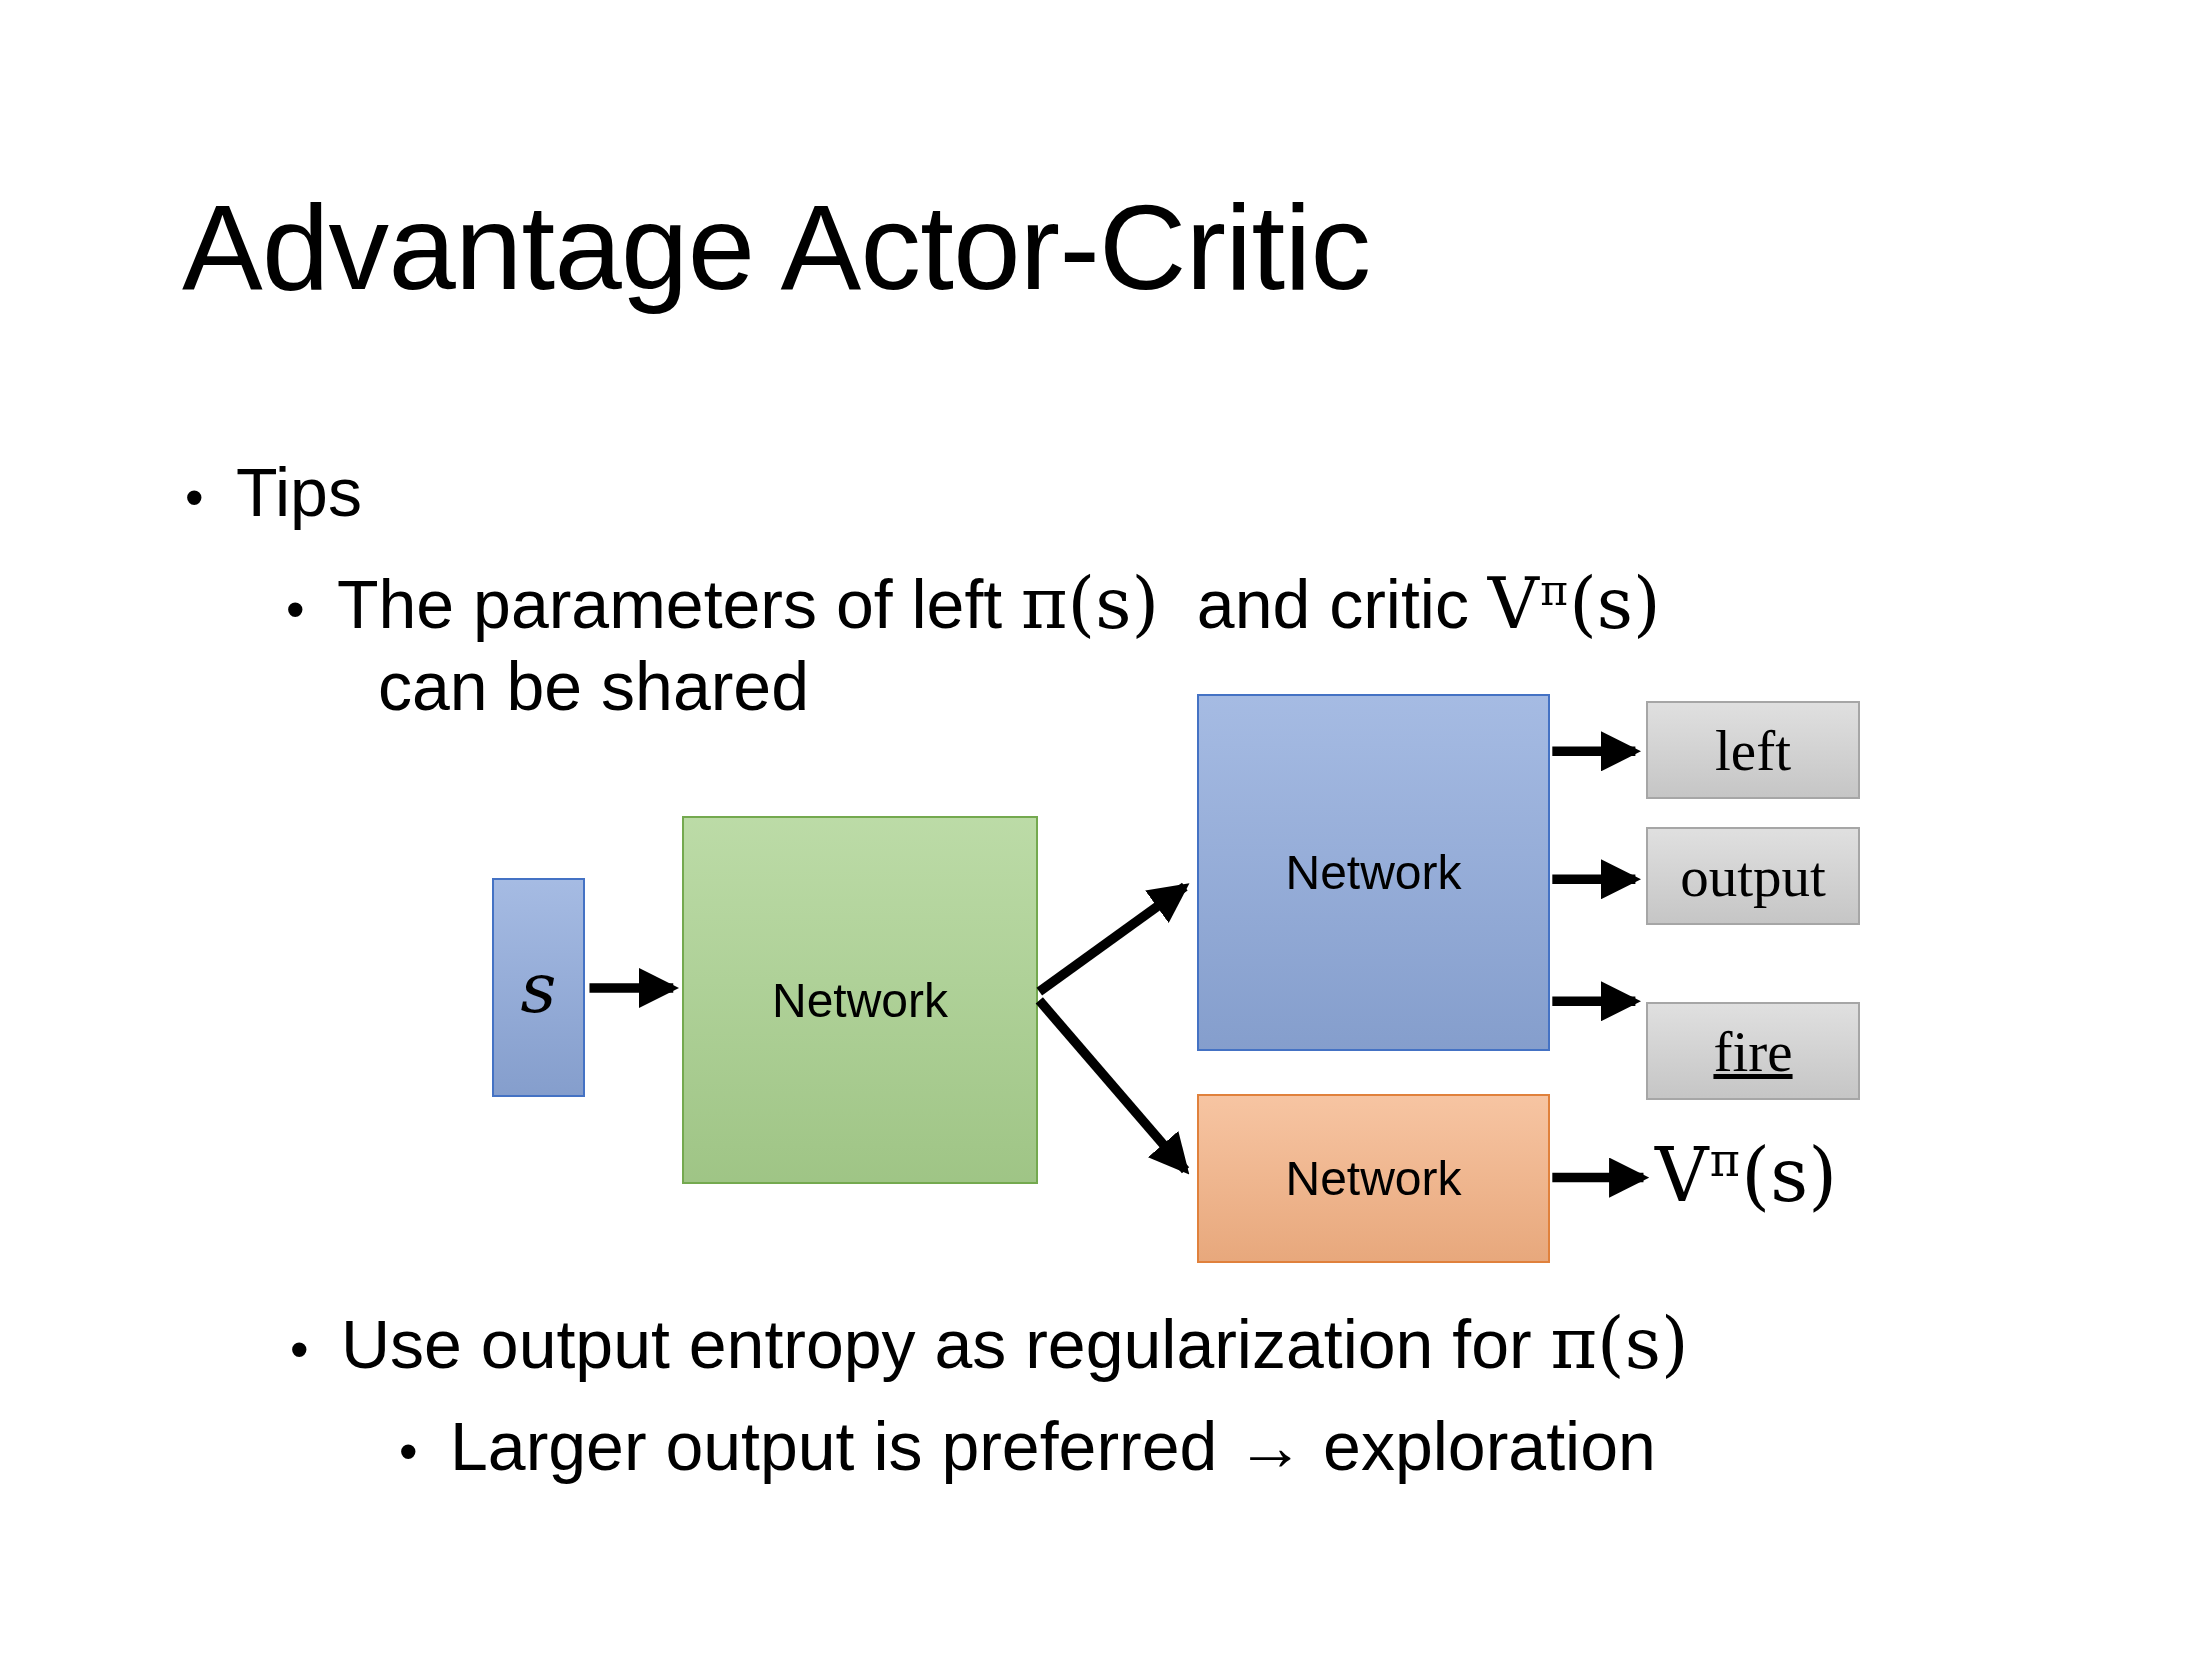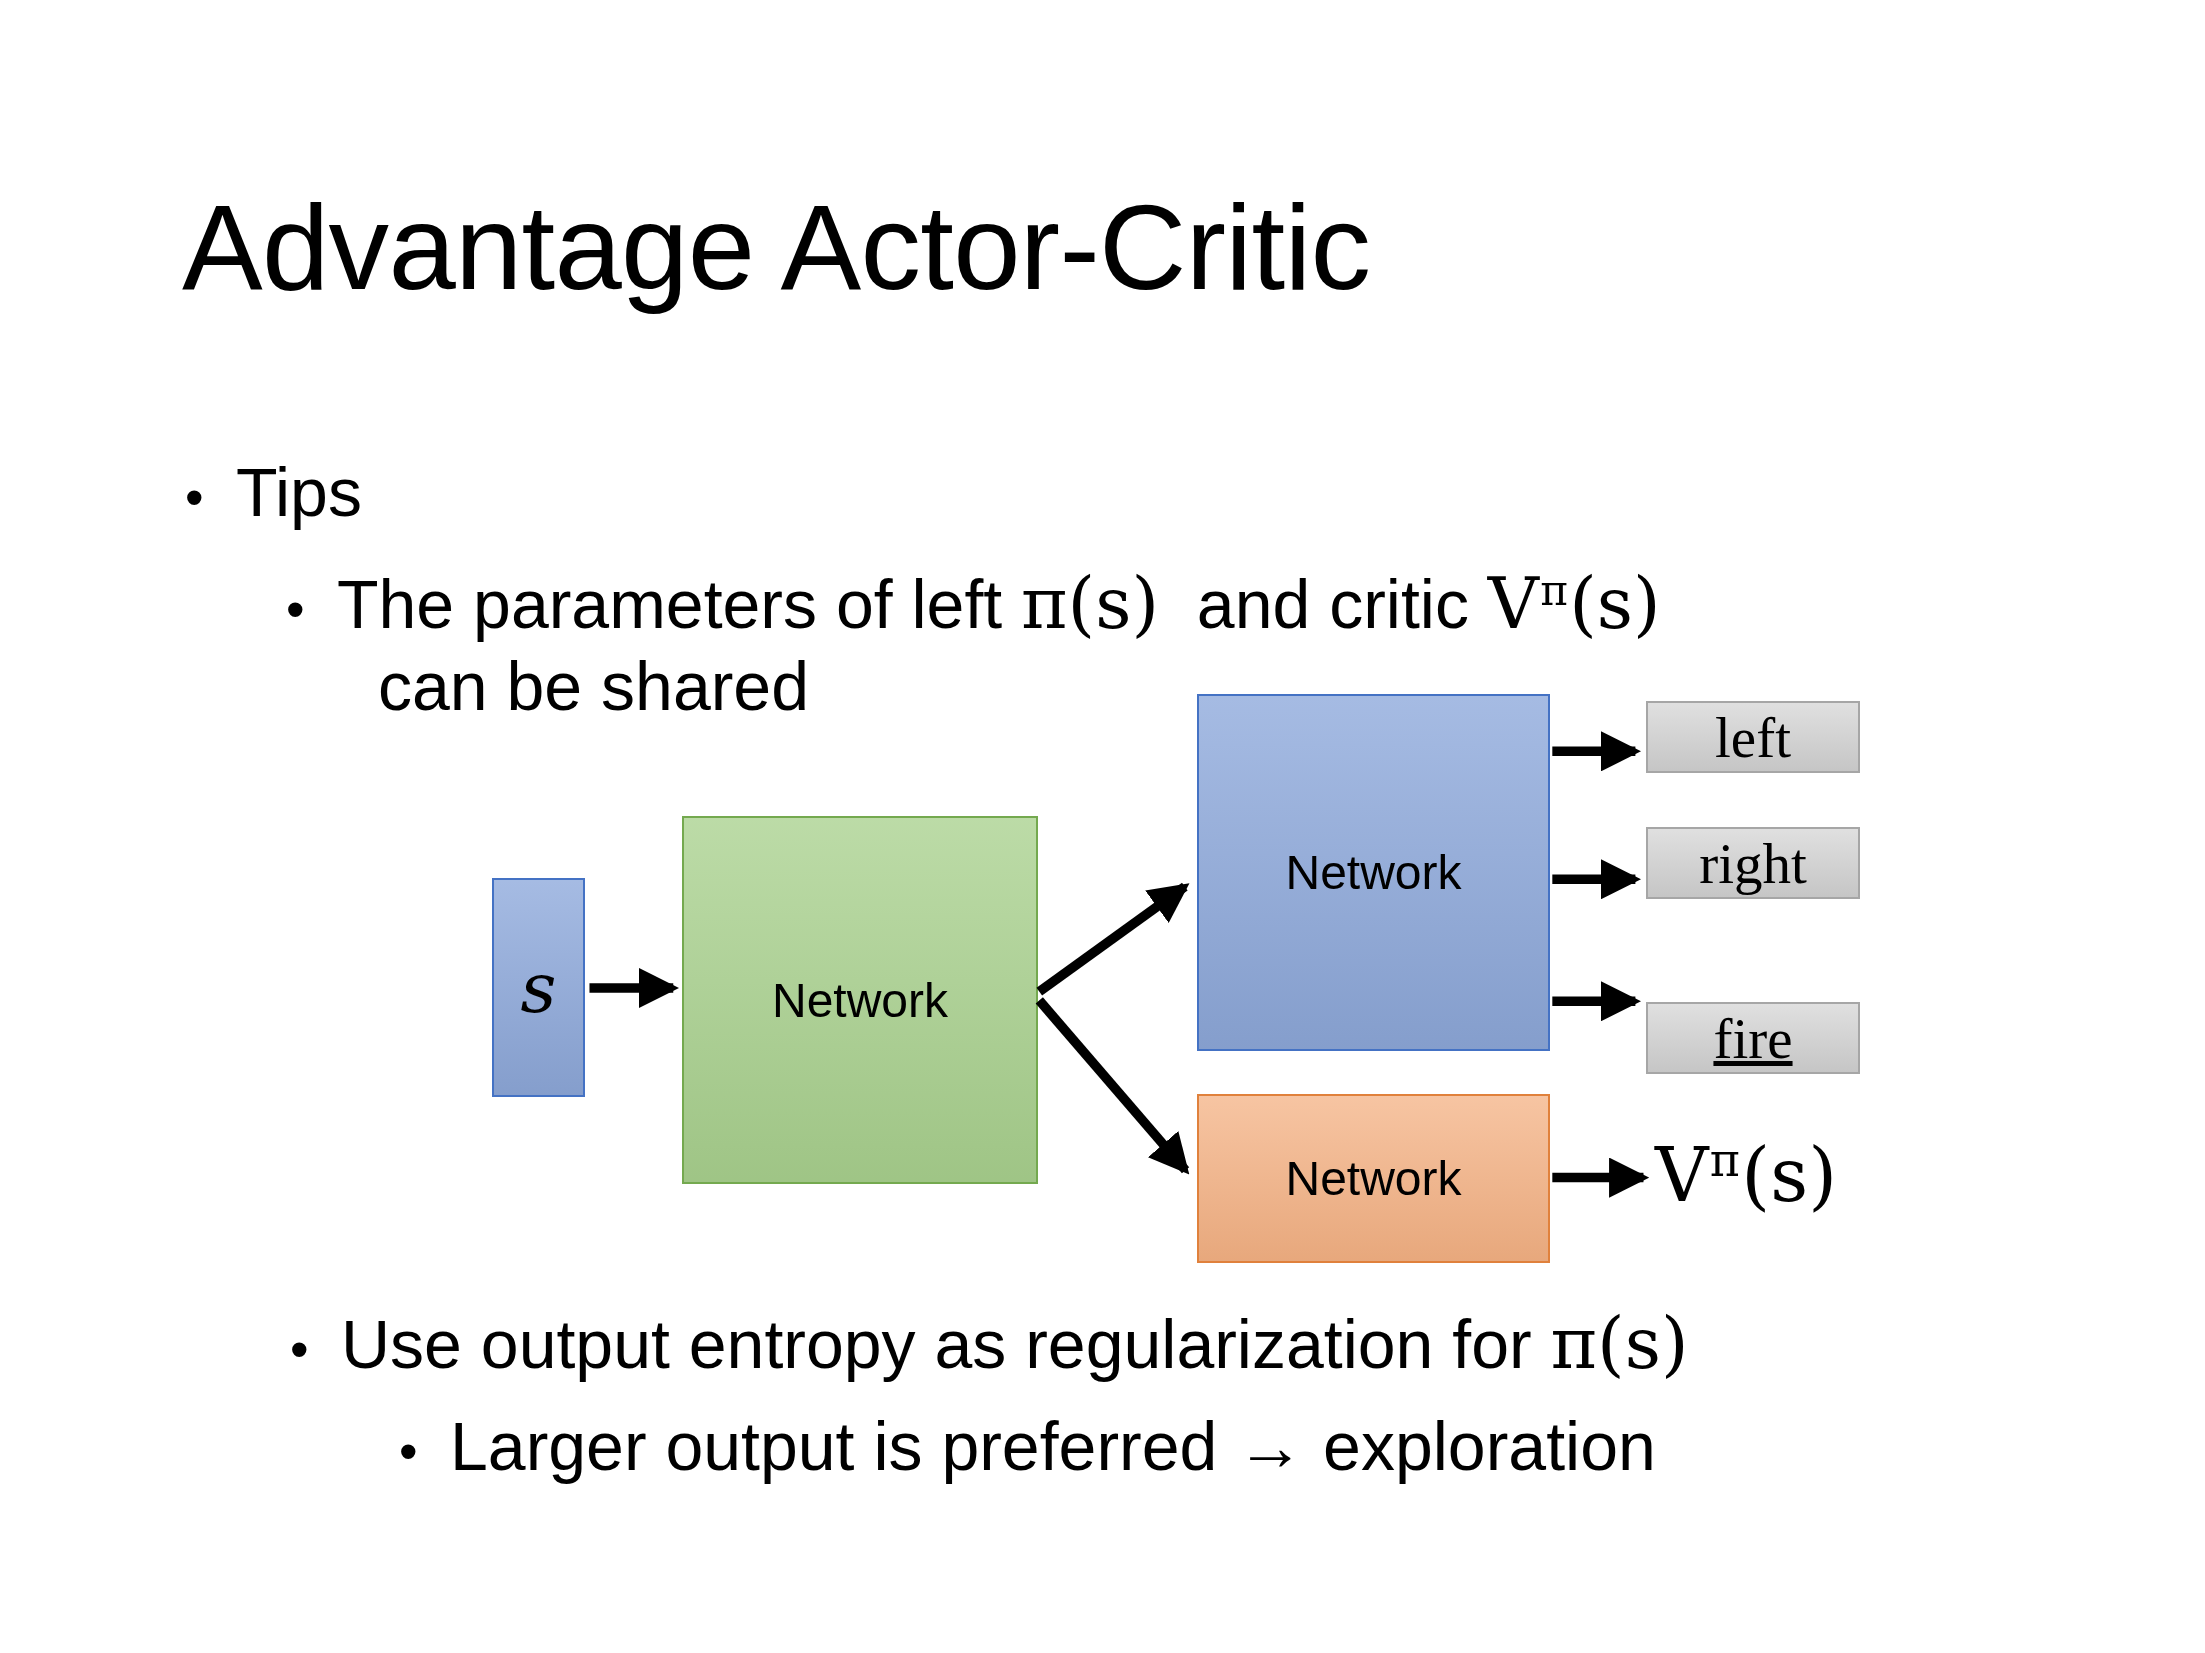--- a/index.html
+++ b/index.html
@@ -42,21 +42,21 @@
     left:1197px; top:694px; width:353px; height:357px;
     background:linear-gradient(180deg, rgba(255,255,255,0.20), rgba(0,0,0,0.07)), var(--blue_fill,#8FAADC);
     border:2.2px solid var(--blue_border,#4472C4);
   }
   .critic-box {
     left:1197px; top:1094px; width:353px; height:169px;
     background:linear-gradient(180deg, rgba(255,255,255,0.25), rgba(0,0,0,0.05)), var(--orange_fill,#F4B183);
     border:2.2px solid var(--orange_border,#E0813C);
   }
   .action-box {
-    left:1646px; width:214px; height:72px;
+    left:1646px; width:214px; height:98px;
     background:linear-gradient(180deg, rgba(255,255,255,0.30), rgba(0,0,0,0.06)), var(--gray_fill,#D2D2D2);
     border:2.9px solid var(--gray_border,#A6A6A6);
   }
   .action-label { font-family:"Liberation Serif", serif; font-size:57px; }
   #action-left  { top:701px; }
   #action-right { top:827px; }
   #action-fire  { top:1002px;text-decoration:underline; }
   .value-output {
     position:absolute; left:1655px; top:1131px;
     font-family:"DejaVu Serif", serif; 
@@ -114,21 +114,21 @@
   </div>
 
   <div class="box critic-box">
     <span class="box-label">Network</span>
   </div>
 
   <div class="box action-box" id="action-left">
     <span class="action-label">left</span>
   </div>
   <div class="box action-box" id="action-right">
-    <span class="action-label">right</span>
+    <span class="action-label">output</span>
   </div>
   <div class="box action-box" id="action-fire">
     <span class="action-label">fire</span>
   </div>
 
   <div class="value-output">
     <span>V</span><span class="msup">π</span><span>(s)</span>
   </div>
 
   <svg class="arrows" viewBox="0 0 3000 2250" xmlns="http://www.w3.org/2000/svg">

